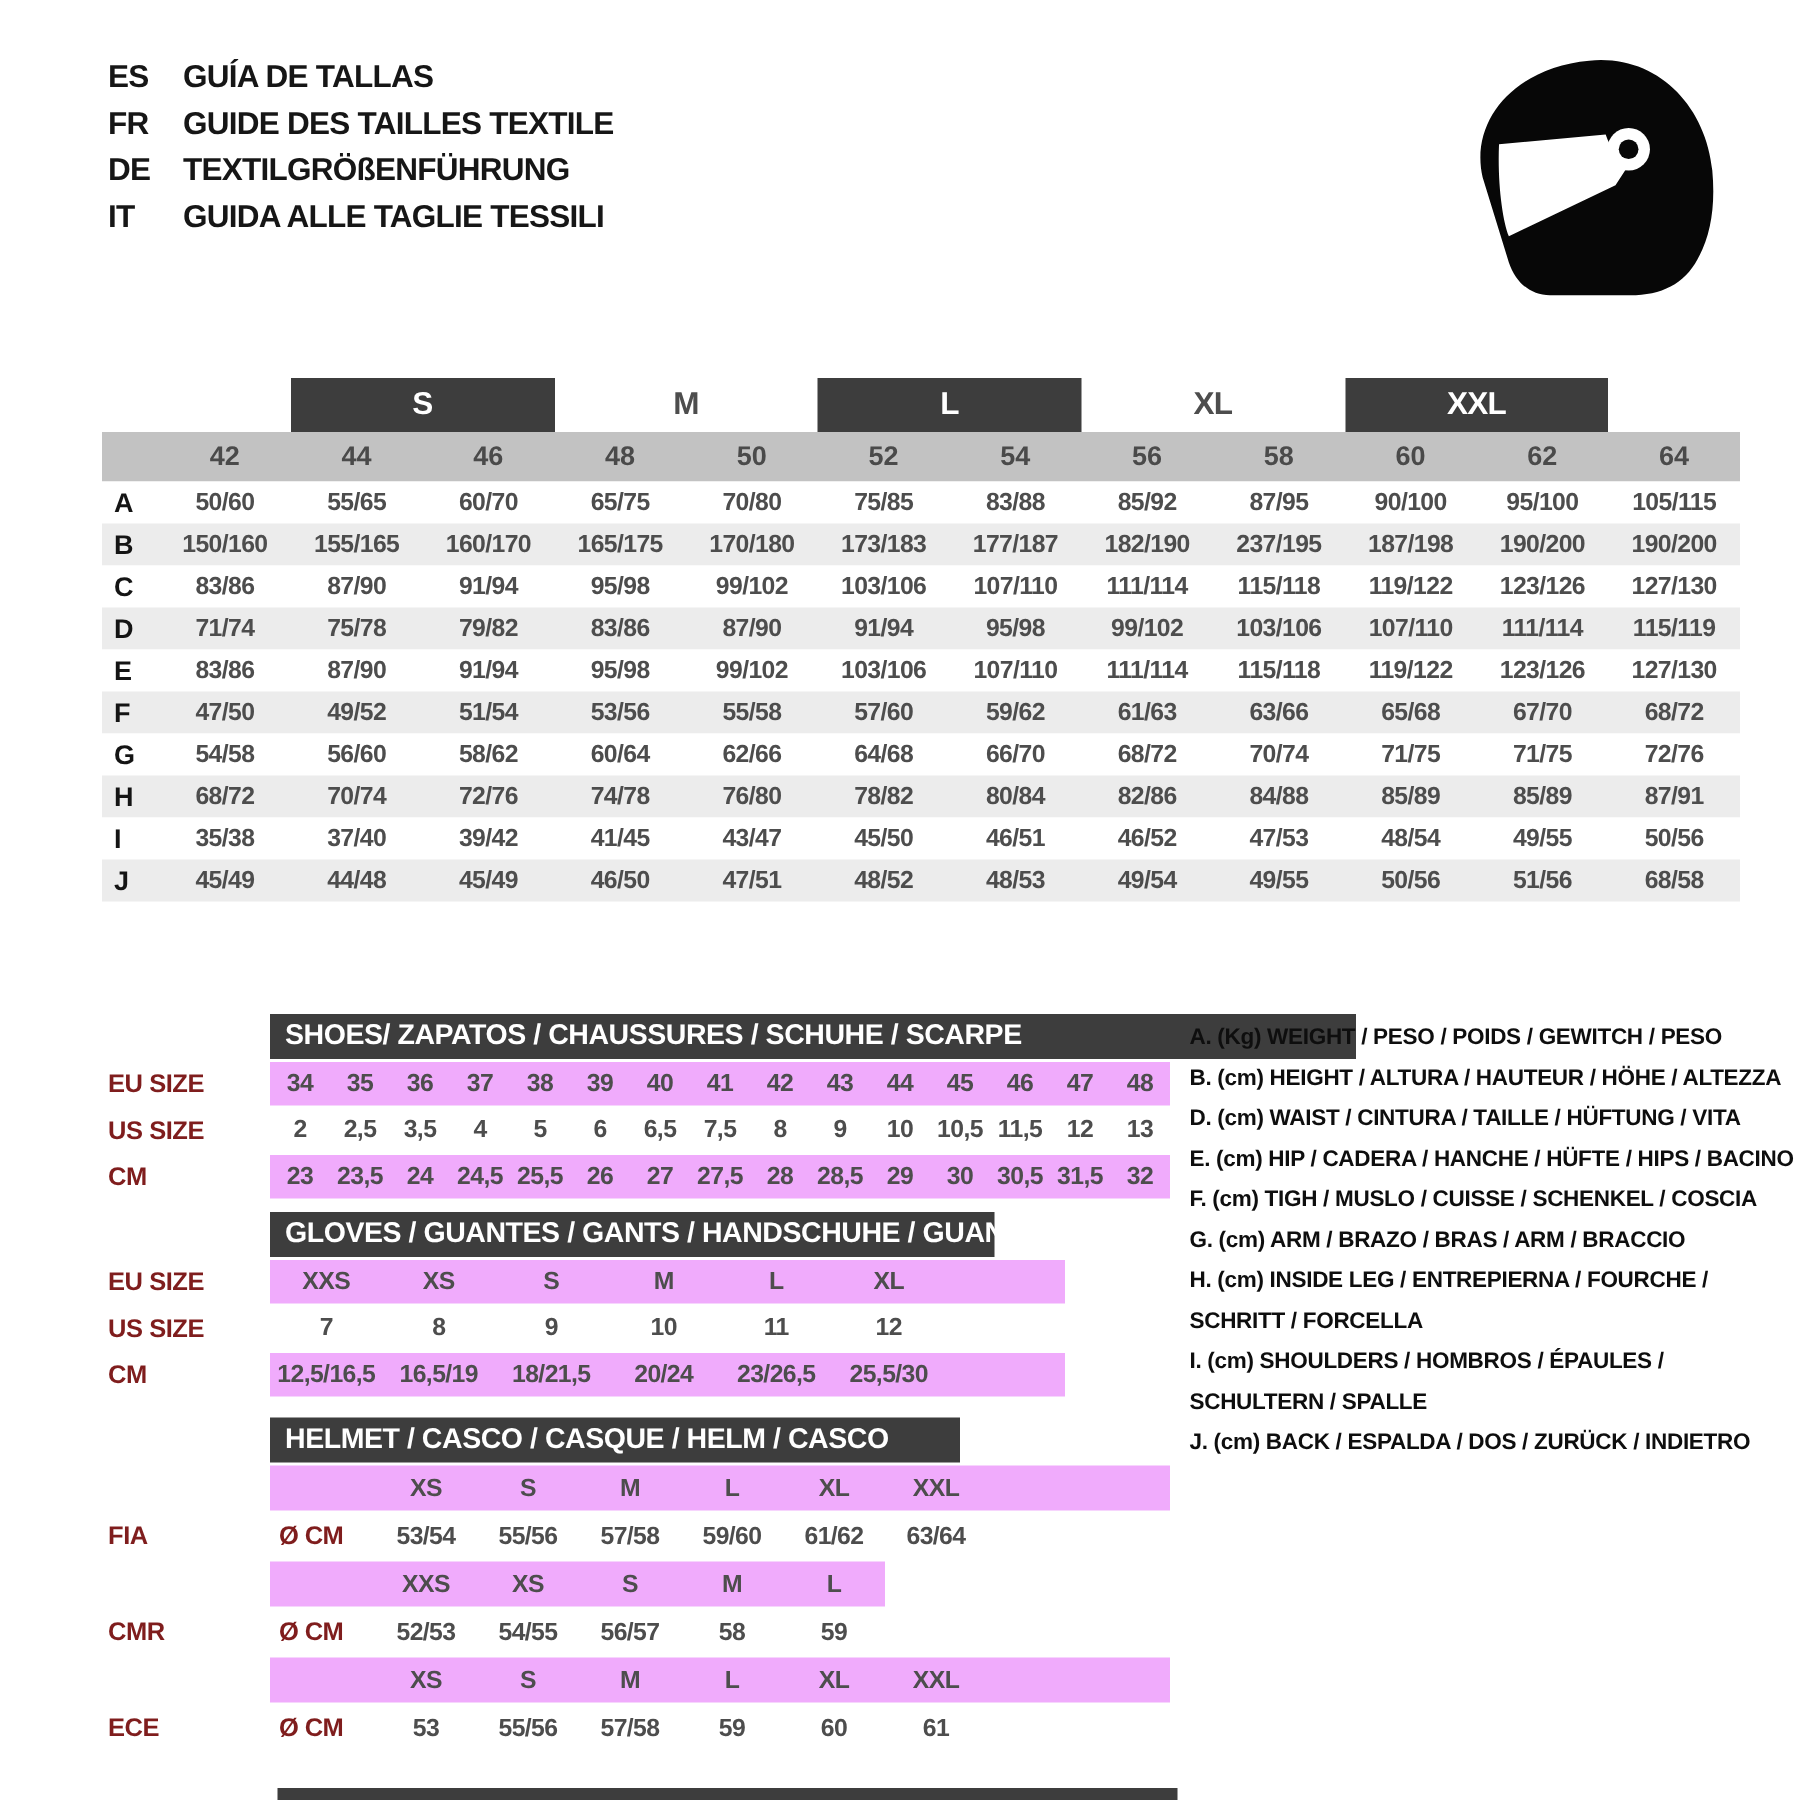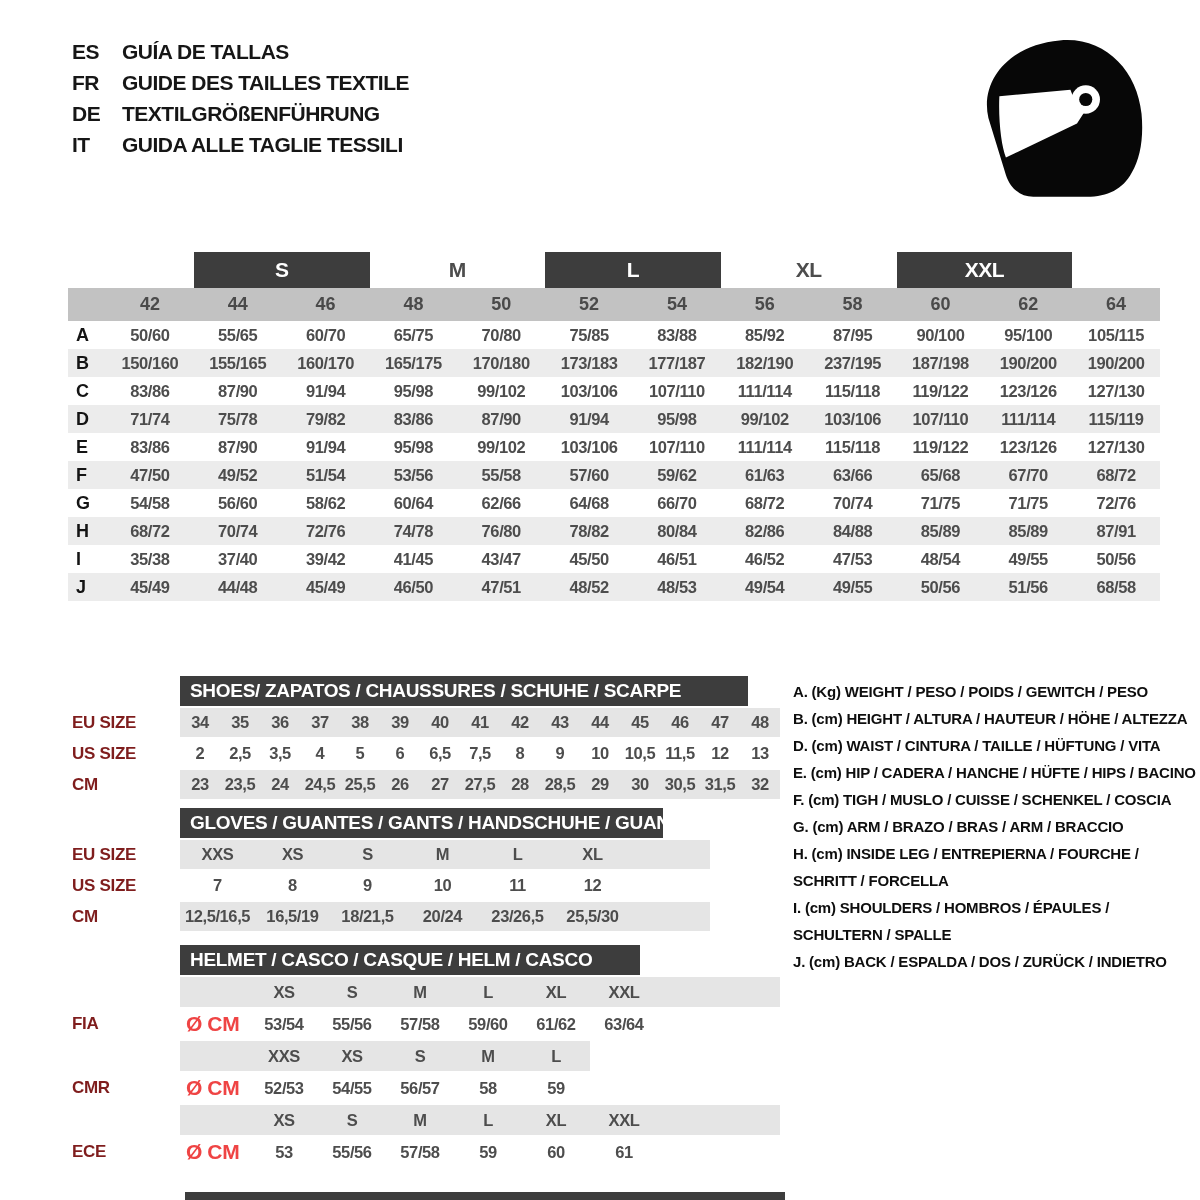--- a/index.html
+++ b/index.html
@@ -30,38 +30,38 @@
   .rl{display:flex;align-items:center;padding-left:8px;font-weight:bold;font-size:18px;color:#141414}
   .val{display:flex;align-items:center;justify-content:center;font-weight:bold;font-size:16.5px;color:#4d4d4d;letter-spacing:-0.4px;white-space:nowrap}
 
   
   .band-section{position:absolute;left:68px}
   #shoes-section{top:676px}
   #gloves-section{top:808px}
   #helmet-section{top:945px}
   .section-title{margin-left:112px;height:30px;background:#3d3d3d;color:#ffffff;font-weight:bold;
     font-size:19px;display:flex;align-items:center;padding-left:10px;letter-spacing:-0.3px;margin-bottom:2px;white-space:nowrap}
-  #shoes-section .section-title{width:568px}
+  #shoes-section .section-title{width:724px}
   #gloves-section .section-title{width:483px}
   #helmet-section .section-title{width:460px}
   .srow{display:flex;height:29px;margin-bottom:2px}
   #helmet-section .srow{height:30px}
   .srow-label{width:112px;display:flex;align-items:center;padding-left:4px;font-weight:bold;font-size:17px;color:#7f1d1d;letter-spacing:-0.3px;white-space:nowrap}
   .srow-body{display:flex;background:transparent}
-  .srow-body.shaded{background:#e5e5e5}
+  .srow-body.shaded{background:#f0abfc}
   #shoes-section .srow-body{width:600px}
   #shoes-section .scell{width:40px}
   #gloves-section .srow-body{width:530px}
   #gloves-section .scell{width:75px}
   #helmet-section .srow-body.wide{width:600px}
   #helmet-section .srow-body.narrow{width:410px}
   #helmet-section .scell{width:68px}
   #helmet-section .scell.unit-spacer,
   #helmet-section .scell.unit{width:70px;justify-content:flex-start;padding-left:6px}
-  #helmet-section .scell.unit{color:#ef4444;font-size:21px}
+  #helmet-section .scell.unit{color:#7f1d1d;font-size:17px}
   .scell{display:flex;align-items:center;justify-content:center;font-weight:bold;font-size:16.5px;color:#4d4d4d;letter-spacing:-0.4px;white-space:nowrap}
 
   
   #legend{position:absolute;left:793px;top:678px;width:408px}
   .legend-item{font-weight:bold;font-size:15px;color:#0e0e0e;line-height:27px;letter-spacing:-0.2px}
 
   
   #cropped-bar{position:absolute;left:185px;top:1192px;width:600px;height:8px;background:#3d3d3d}
 </style>
 </head>

